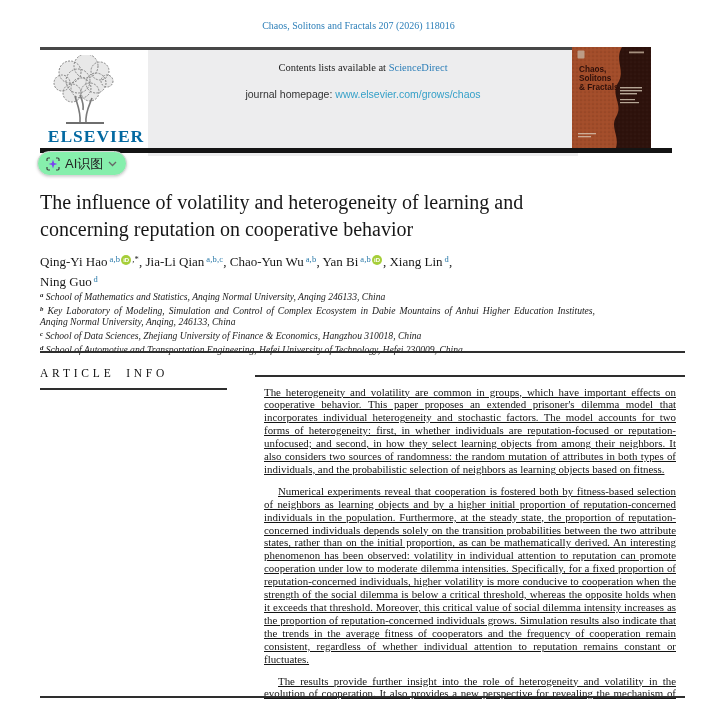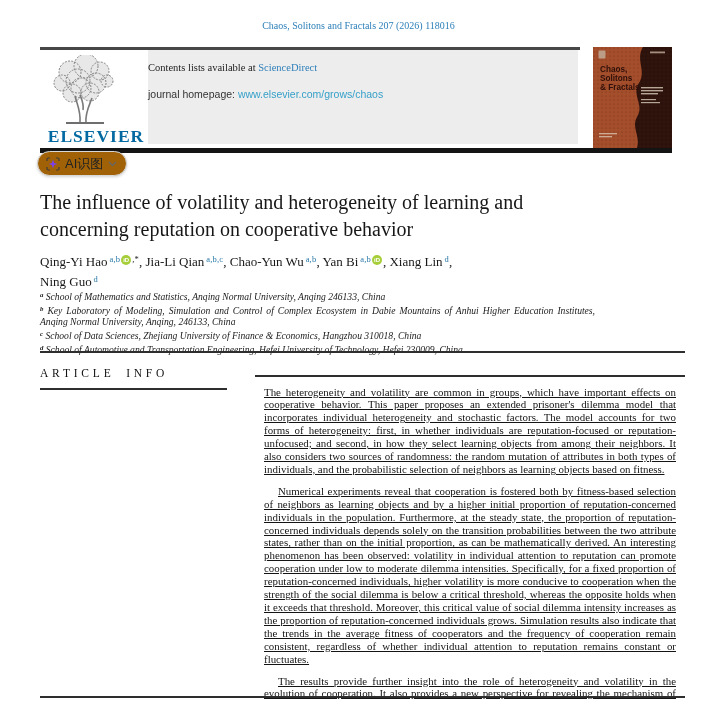--- a/index.html
+++ b/index.html
@@ -8,38 +8,38 @@
     font-family:"Liberation Serif", serif; color:#1d1d1d; overflow:hidden;
   }
   .abs { position:absolute; }
 
   
   .citation { top:20px; left:0; width:717px; text-align:center;
     font-size:10px; color:#2d7fb8; }
 
   
   .head-rule { left:40px; top:47px; width:540px; height:2.5px; background:#474747; }
-  .banner { left:148px; top:50px; width:430px; height:94px; background:#ededee; text-align:left; }
+  .banner { left:148px; top:50px; width:430px; height:106px; background:#ededee; text-align:center; }
   .banner .l1 { margin-top:12px; font-size:10.5px; color:#222; }
   .banner .sd { color:#2d7fb8; cursor:pointer; }
   .banner .jt { margin-top:11px; font-size:18.5px; color:#1b1b1b; }
   .banner .hp { margin-top:15px; font-size:10.5px; color:#333;
     font-family:"Liberation Sans", sans-serif; }
   .banner .url { color:#35a0c8; cursor:pointer; }
 
   .logo-tree { left:46px; top:55px; }
   .elsevier { left:40px; top:126px; width:112px; text-align:center; font-size:17.5px;
     font-weight:bold; color:#0369a1; letter-spacing:1px; }
 
-  .cover { left:593px; top:47px; width:92px; height:101px; }
+  .cover { left:559px; top:47px; width:92px; height:101px;text-align:right; }
   .blackbar { left:40px; top:148px; width:632px; height:5px; background:#141414; }
 
   
   .ai-pill { left:37px; top:151px; height:25px; display:flex; align-items:center;
-    gap:5px; padding:0 9px 0 8px; background:#a16207; border:1px solid #d8d8d8;
+    gap:5px; padding:0 9px 0 8px; background:#86efac; border:1px solid #d8d8d8;
     border-radius:13px; box-shadow:0 1px 3px rgba(0,0,0,0.18); z-index:5;
     font-family:"Liberation Sans","DejaVu Sans",sans-serif; font-size:13px; color:#222;
     cursor:pointer; box-sizing:border-box; }
 
   
   .title { left:40px; top:189px; width:620px; font-size:20px; line-height:26.5px; color:#171717; }
   .authors { left:40px; top:250px; width:620px; font-size:13px; line-height:16.8px; color:#171717; }
   .a-sup { font-size:8.5px; color:#2878a8; vertical-align:4.5px; letter-spacing:0.2px; }
   .a-sup.dark { color:#222; }
   .orcid { display:inline-block; width:10px; height:10px; border-radius:50%;

